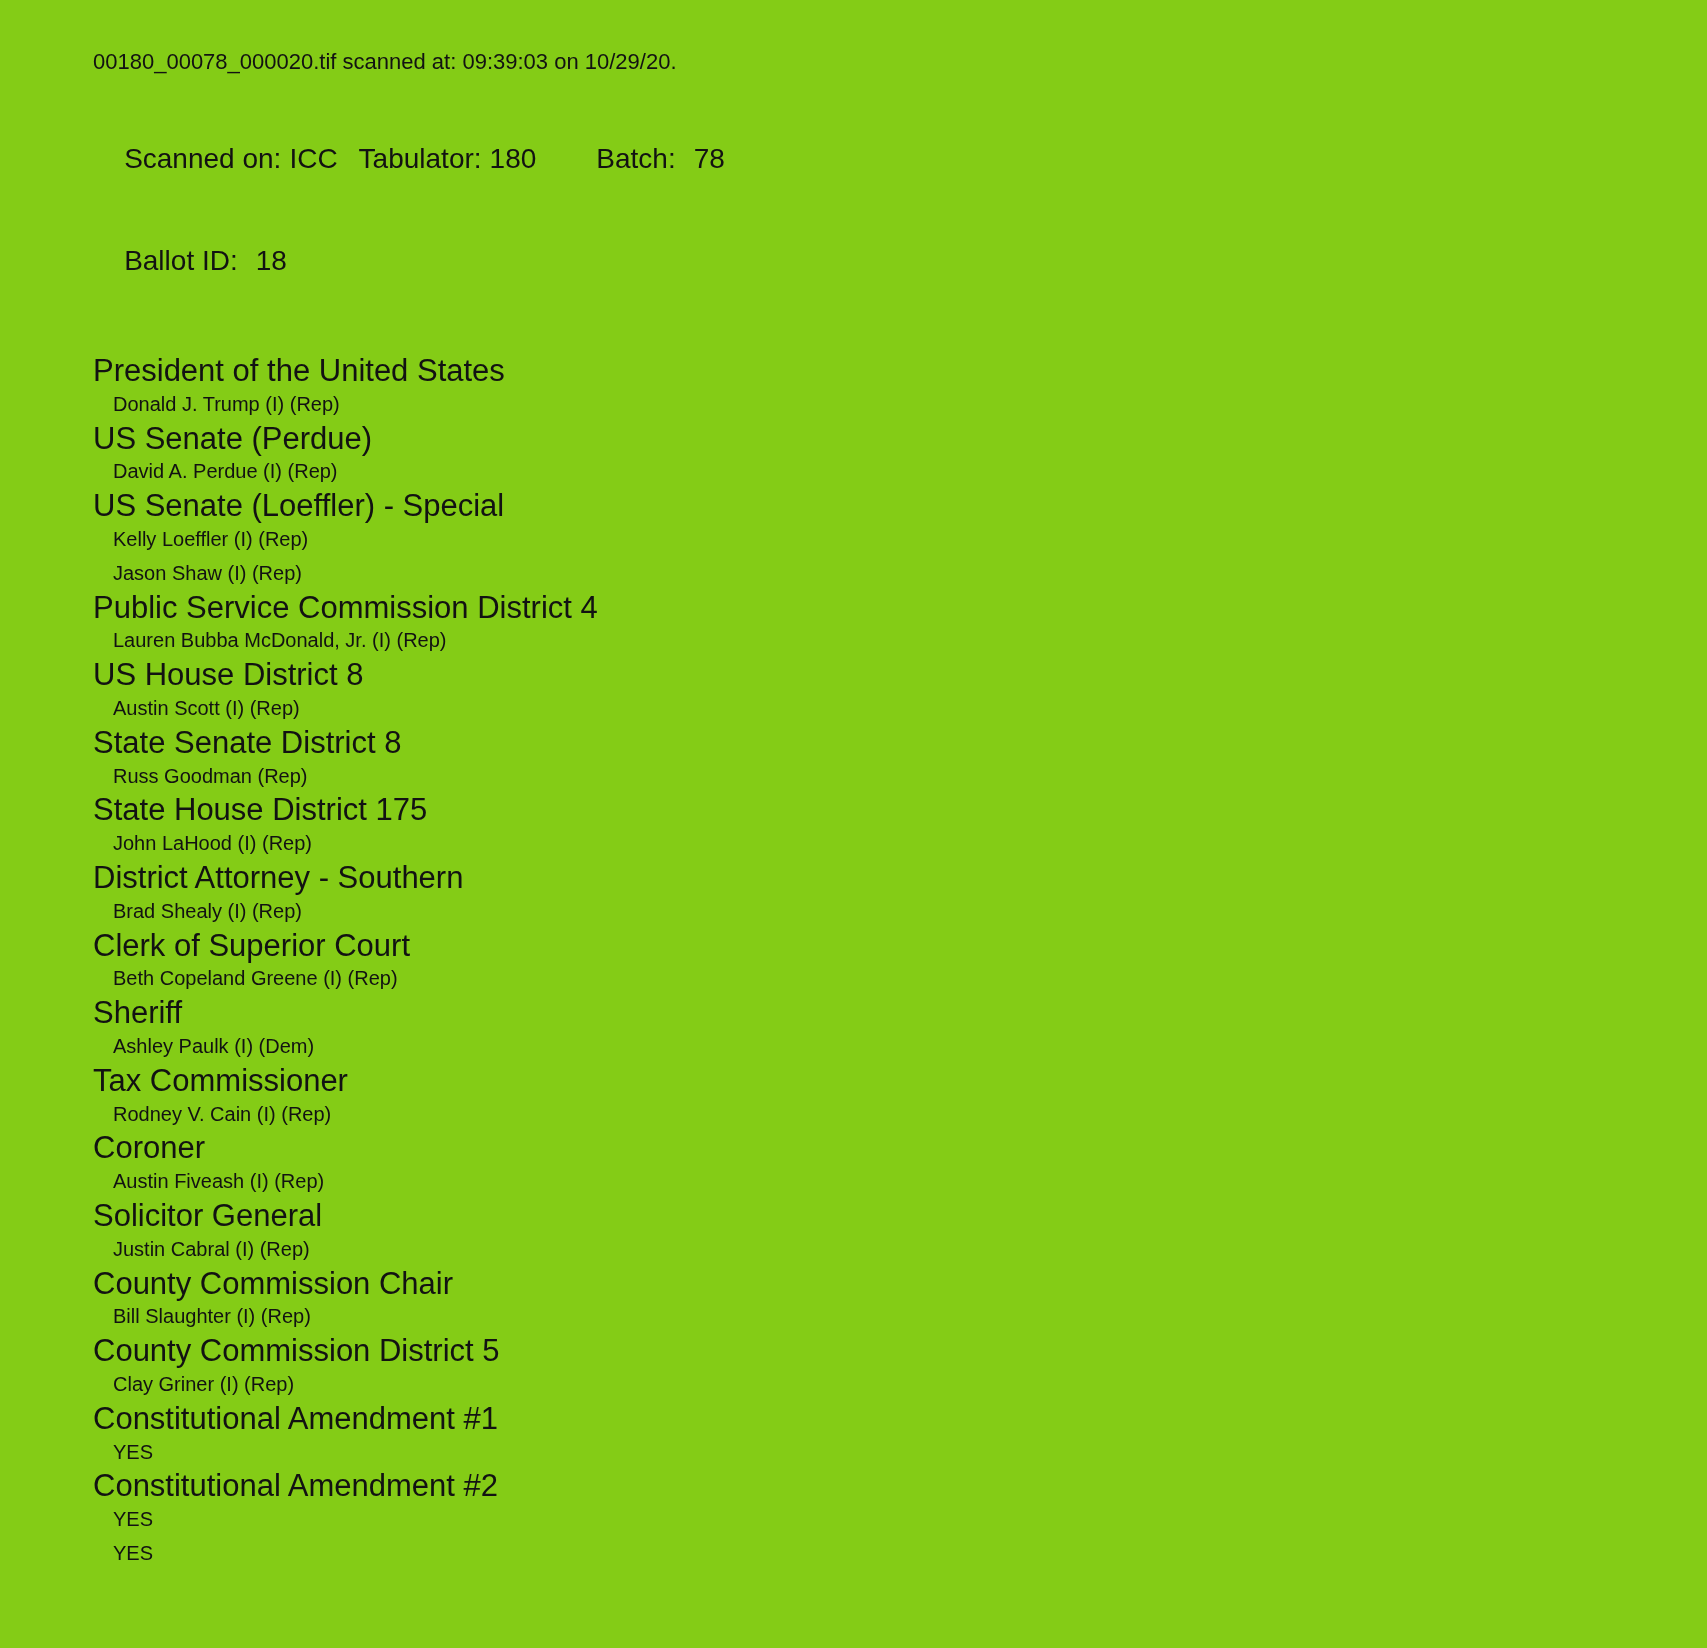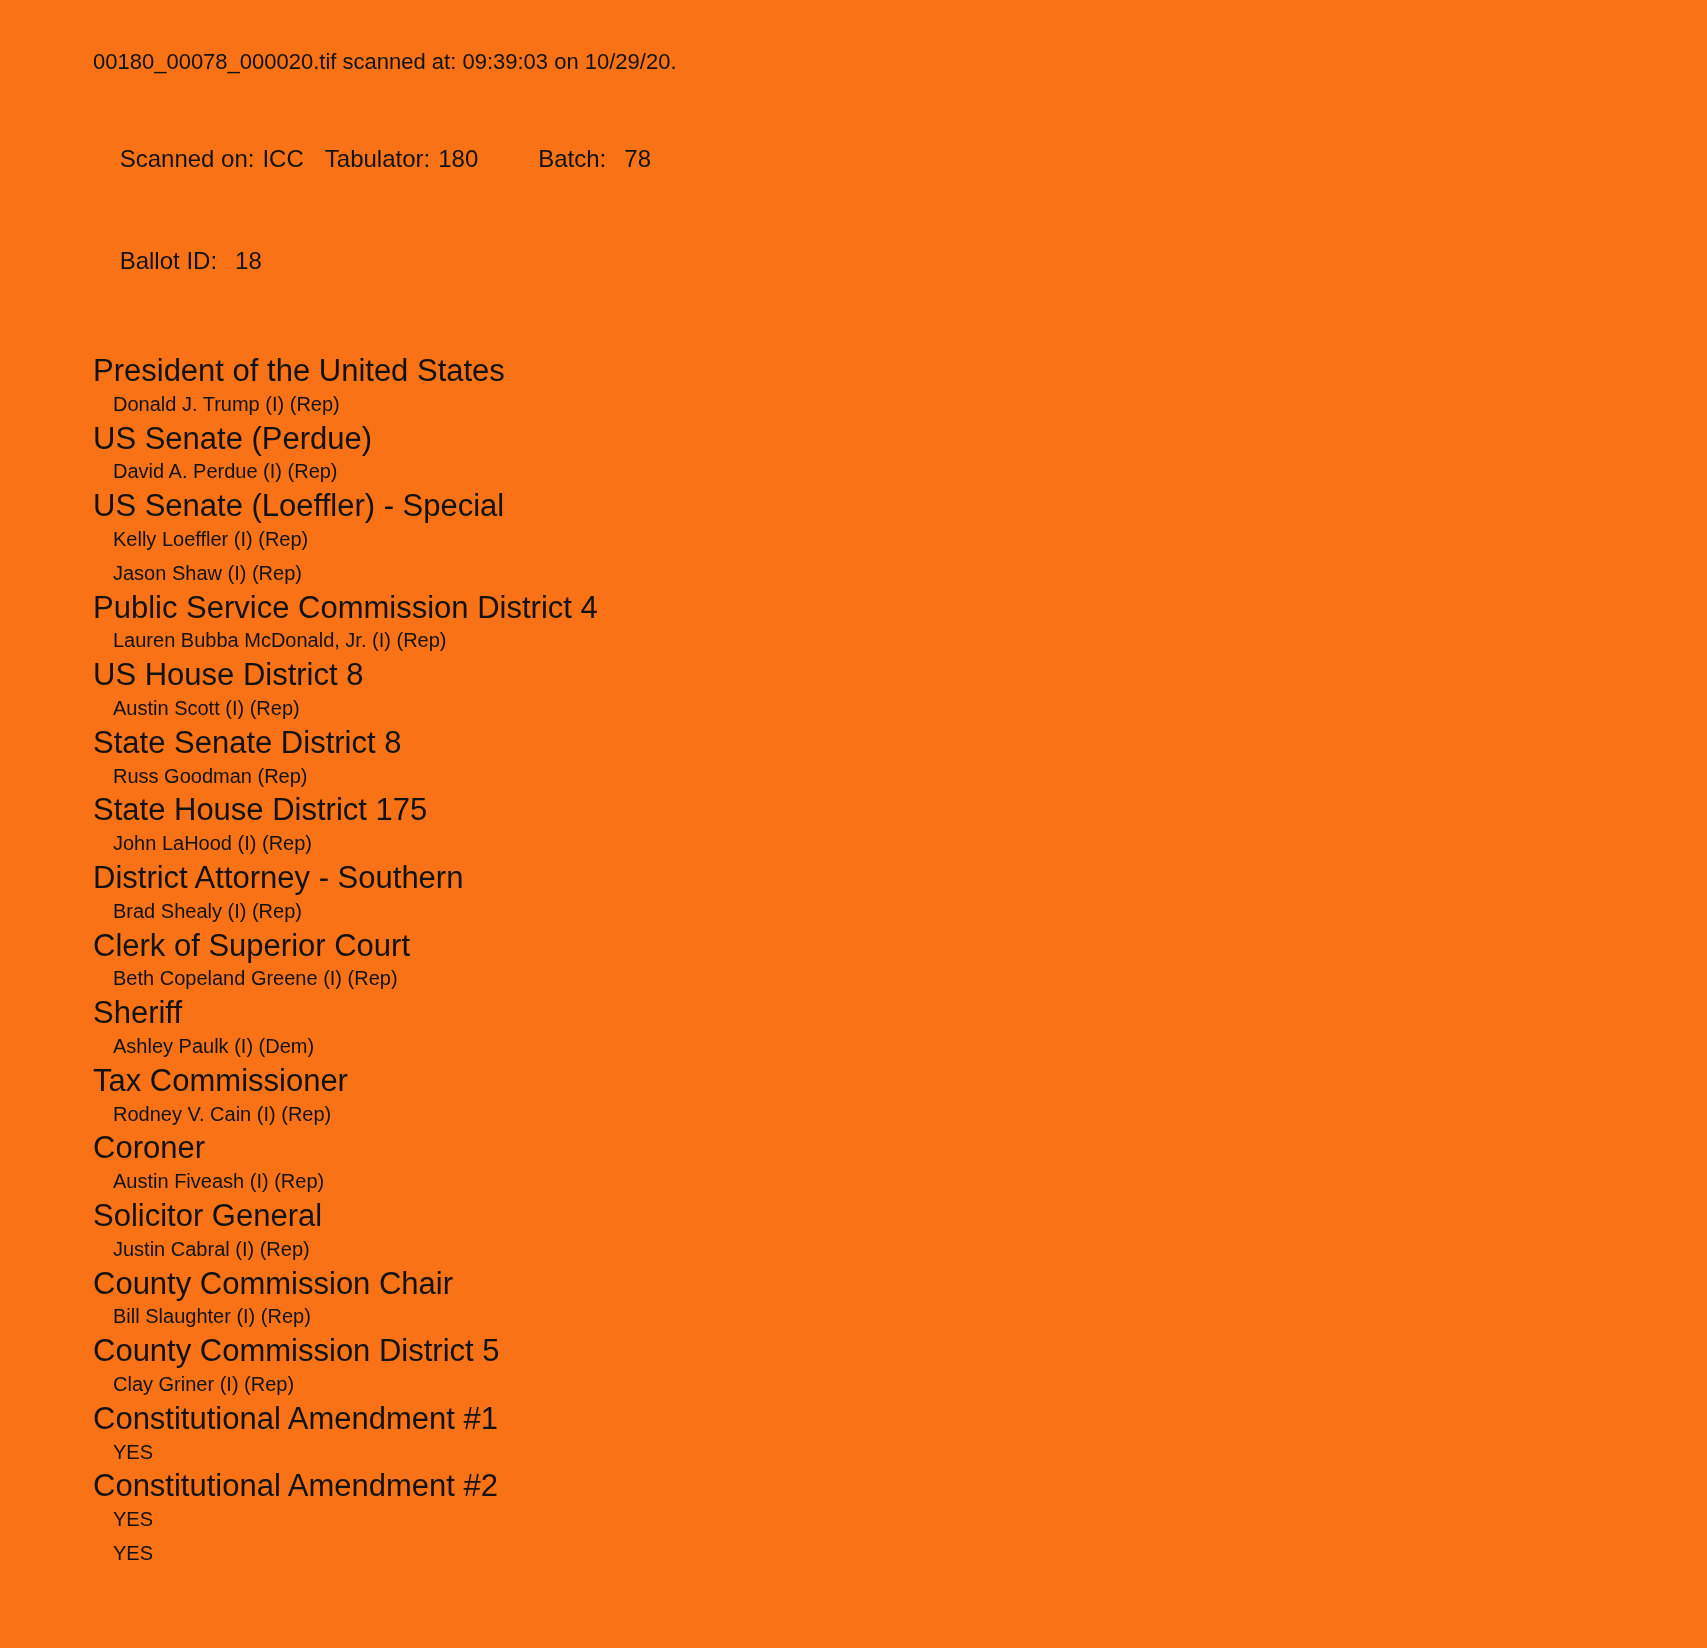--- a/index.html
+++ b/index.html
@@ -4,35 +4,35 @@
 <style>
   html, body {
     margin: 0;
     padding: 0;
     background: #ffffff;
   }
   .page {
     position: relative;
     width: 1707px;
     height: 1648px;
-    background: #f97316;
+    background: #84cc16;
     box-sizing: border-box;
     padding: 48px 40px 40px 93px;
     font-family: "Liberation Sans", sans-serif;
     color: #121212;
     overflow: hidden;
   }
   .file-line {
     font-size: 22px;
     line-height: 28px;
     margin-bottom: 32px;
     white-space: pre;
   }
   .meta-line {
-    font-size: 24px;
+    font-size: 28px;
     line-height: 34px;
     white-space: pre;
   }
   .meta-line .gap-space { display: inline-block; width: 8px; }
   .meta-line .gap-sm    { display: inline-block; width: 18px; }
   .meta-line .gap-md    { display: inline-block; width: 21px; }
   .meta-line .gap-lg    { display: inline-block; width: 60px; }
   .contest-list {
     margin-top: 42px;
   }

